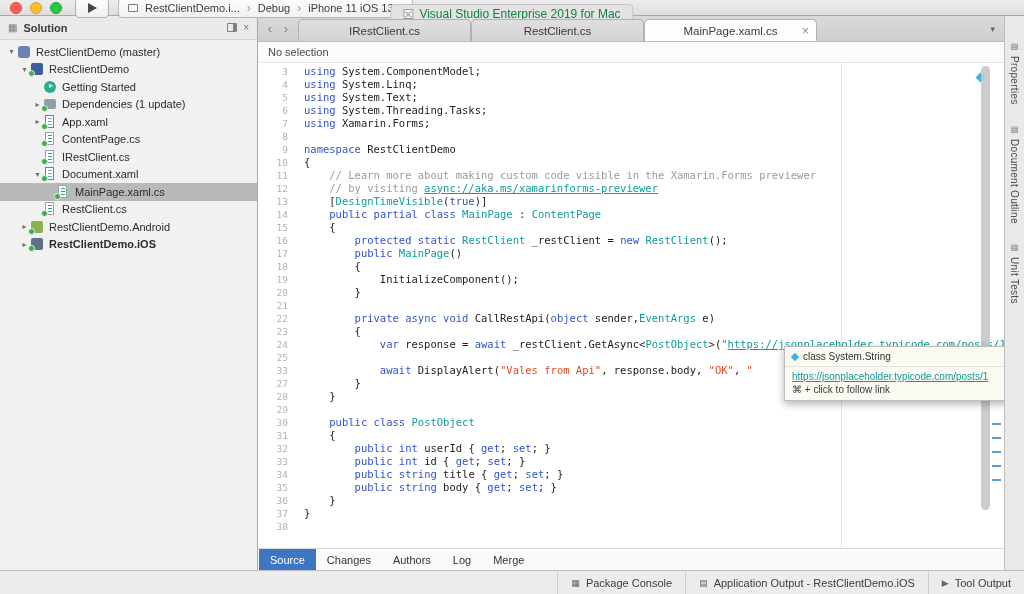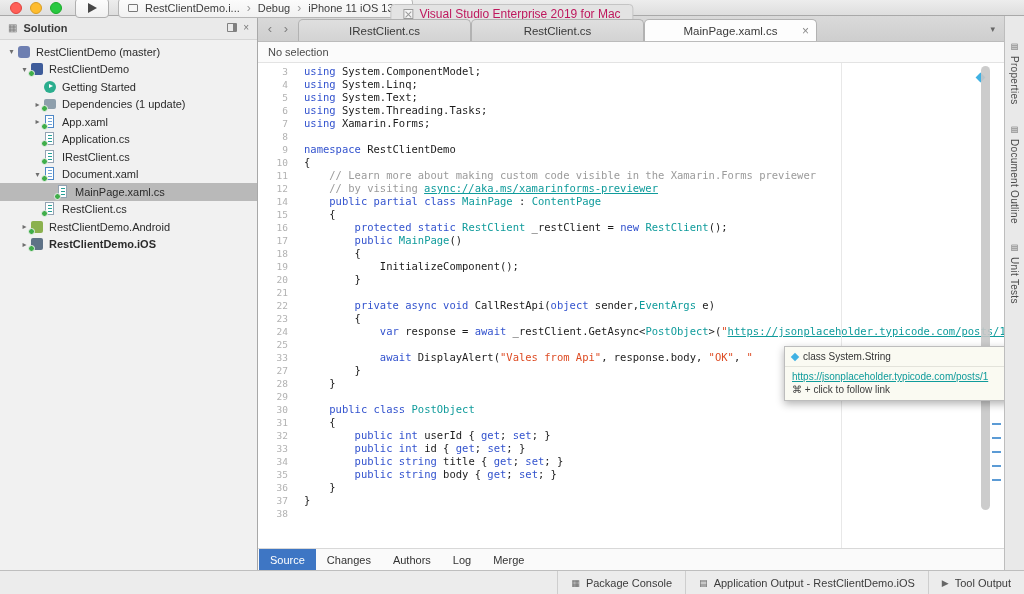--- a/index.html
+++ b/index.html
@@ -12,21 +12,21 @@
 .traffic{display:flex;gap:8px;margin-right:4px;}
 .light{width:12px;height:12px;border-radius:50%;}
 .light.red{background:#FF5F57;border:1px solid #E0443E;}
 .light.yellow{background:#FEBC2E;border:1px solid #D89E24;}
 .light.green{background:#28C840;border:1px solid #1AAB29;}
 .run-btn{height:20px;width:34px;border:1px solid #AFAFAF;border-radius:4px;background:linear-gradient(#FDFDFD,#F0F0F0);display:flex;align-items:center;justify-content:center;}
 .play-icon{width:0;height:0;border-left:9px solid #474747;border-top:5.5px solid transparent;border-bottom:5.5px solid transparent;}
 .crumb-ctl{height:20px;border:1px solid #B6B6B6;border-radius:4px;background:linear-gradient(#FCFCFC,#F1F1F1);display:flex;align-items:center;padding:0 9px;gap:7px;color:#3C3C3C;white-space:nowrap;}
 .crumb-sep{color:#9A9A9A;font-size:12px;}
 .device-icon{width:10px;height:8px;border:1px solid #787878;border-radius:1px;background:#F7F7F7;}
-.win-title{position:absolute;left:50%;top:4px;transform:translateX(-50%);height:20px;border:1px solid #C4C4C4;border-radius:4px;background:#E3E3E3;display:flex;align-items:center;gap:6px;padding:0 12px;color:#be185d;font-size:12px;white-space:nowrap;}
+.win-title{position:absolute;left:50%;top:4px;transform:translateX(-50%);height:20px;border:1px solid #C4C4C4;border-radius:4px;background:#E3E3E3;display:flex;align-items:center;gap:6px;padding:0 12px;color:#15803d;font-size:12px;white-space:nowrap;}
 .proxy-icon{width:10px;height:10px;border:1px solid #9A9A9A;position:relative;background:#F5F5F5;flex:none;}
 .proxy-icon::before,.proxy-icon::after{content:'';position:absolute;left:0;top:3.5px;width:8px;height:1px;background:#9A9A9A;}
 .proxy-icon::before{transform:rotate(45deg);}
 .proxy-icon::after{transform:rotate(-45deg);}
 .search-pill{margin-left:auto;width:228px;height:20px;border:1px solid #BDBDBD;border-radius:4px;background:#F4F4F4;display:flex;align-items:center;gap:5px;padding:0 7px;color:#9B9B9B;white-space:nowrap;}
 .mag-icon{width:7px;height:7px;border:1.5px solid #999;border-radius:50%;position:relative;flex:none;}
 .mag-icon::after{content:'';position:absolute;width:4px;height:1.5px;background:#999;right:-3.5px;bottom:-1.5px;transform:rotate(45deg);}
 .mag-chev{font-size:7px;color:#999;}
 
 
@@ -179,21 +179,21 @@
             <span class="tico ic-doc ic-xaml">
               <span class="badge"></span>
             </span>
             <span class="tree-label">App.xaml</span>
           </div>
           <div class="tree-row" style="padding-left: 32px;">
             <span class="tw-arrow"></span>
             <span class="tico ic-doc ic-cs">
               <span class="badge"></span>
             </span>
-            <span class="tree-label">Application.cs</span>
+            <span class="tree-label">ContentPage.cs</span>
           </div>
           <div class="tree-row" style="padding-left: 32px;">
             <span class="tw-arrow"></span>
             <span class="tico ic-doc ic-cs">
               <span class="badge"></span>
             </span>
             <span class="tree-label">IRestClient.cs</span>
           </div>
           <div class="tree-row" style="padding-left: 32px;">
             <span class="tw-arrow">▾</span>
@@ -262,20 +262,21 @@
             <div class="code-line"><span class="line-num">3</span><span class="line-text"><span class="tok-k">using</span><span class="tok-p"> System.ComponentModel;</span></span></div>
             <div class="code-line"><span class="line-num">4</span><span class="line-text"><span class="tok-k">using</span><span class="tok-p"> System.Linq;</span></span></div>
             <div class="code-line"><span class="line-num">5</span><span class="line-text"><span class="tok-k">using</span><span class="tok-p"> System.Text;</span></span></div>
             <div class="code-line"><span class="line-num">6</span><span class="line-text"><span class="tok-k">using</span><span class="tok-p"> System.Threading.Tasks;</span></span></div>
             <div class="code-line"><span class="line-num">7</span><span class="line-text"><span class="tok-k">using</span><span class="tok-p"> Xamarin.Forms;</span></span></div>
             <div class="code-line"><span class="line-num">8</span><span class="line-text"></span></div>
             <div class="code-line"><span class="line-num">9</span><span class="line-text"><span class="tok-k">namespace</span><span class="tok-p"> RestClientDemo</span></span></div>
             <div class="code-line"><span class="line-num">10</span><span class="line-text"><span class="tok-p">{</span></span></div>
             <div class="code-line"><span class="line-num">11</span><span class="line-text"><span class="tok-c">    // Learn more about making custom code visible in the Xamarin.Forms previewer</span></span></div>
             <div class="code-line"><span class="line-num">12</span><span class="line-text"><span class="tok-c">    // by visiting </span><span class="tok-cl">async://aka.ms/xamarinforms-previewer</span></span></div>
+            <div class="code-line"><span class="line-num">13</span><span class="line-text"><span class="tok-p">    [</span><span class="tok-t">DesignTimeVisible</span><span class="tok-p">(</span><span class="tok-k">true</span><span class="tok-p">)]</span></span></div>
             <div class="code-line"><span class="line-num">14</span><span class="line-text"><span class="tok-p">    </span><span class="tok-k">public</span><span class="tok-p"> </span><span class="tok-k">partial</span><span class="tok-p"> </span><span class="tok-k">class</span><span class="tok-p"> </span><span class="tok-t">MainPage</span><span class="tok-p"> : </span><span class="tok-t">ContentPage</span></span></div>
             <div class="code-line"><span class="line-num">15</span><span class="line-text"><span class="tok-p">    {</span></span></div>
             <div class="code-line"><span class="line-num">16</span><span class="line-text"><span class="tok-p">        </span><span class="tok-k">protected</span><span class="tok-p"> </span><span class="tok-k">static</span><span class="tok-p"> </span><span class="tok-t">RestClient</span><span class="tok-p"> _restClient = </span><span class="tok-k">new</span><span class="tok-p"> </span><span class="tok-t">RestClient</span><span class="tok-p">();</span></span></div>
             <div class="code-line"><span class="line-num">17</span><span class="line-text"><span class="tok-p">        </span><span class="tok-k">public</span><span class="tok-p"> </span><span class="tok-t">MainPage</span><span class="tok-p">()</span></span></div>
             <div class="code-line"><span class="line-num">18</span><span class="line-text"><span class="tok-p">        {</span></span></div>
             <div class="code-line"><span class="line-num">19</span><span class="line-text"><span class="tok-p">            InitializeComponent();</span></span></div>
             <div class="code-line"><span class="line-num">20</span><span class="line-text"><span class="tok-p">        }</span></span></div>
             <div class="code-line"><span class="line-num">21</span><span class="line-text"></span></div>
             <div class="code-line"><span class="line-num">22</span><span class="line-text"><span class="tok-p">        </span><span class="tok-k">private</span><span class="tok-p"> </span><span class="tok-k">async</span><span class="tok-p"> </span><span class="tok-k">void</span><span class="tok-p"> CallRestApi(</span><span class="tok-k">object</span><span class="tok-p"> sender,</span><span class="tok-t">EventArgs</span><span class="tok-p"> e)</span></span></div>
             <div class="code-line"><span class="line-num">23</span><span class="line-text"><span class="tok-p">        {</span></span></div>

